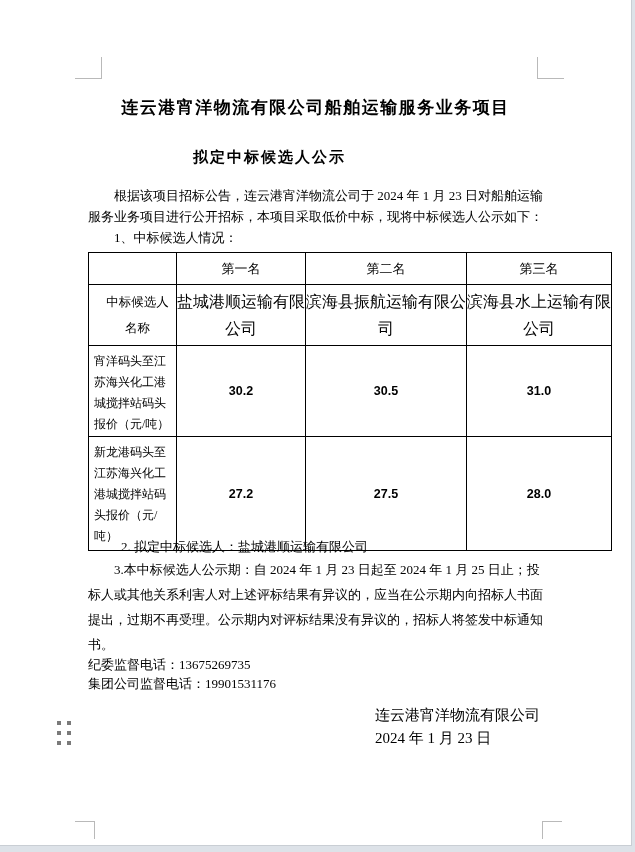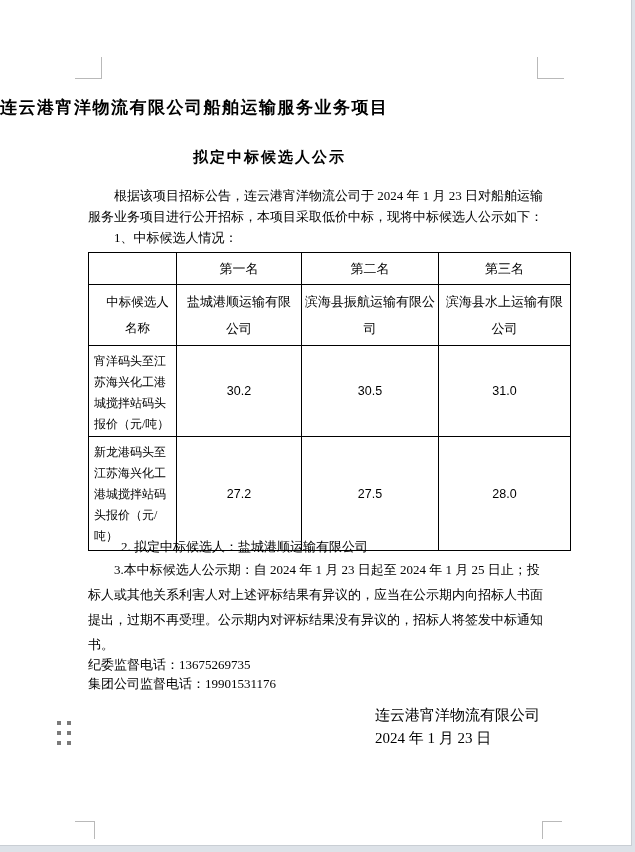--- a/index.html
+++ b/index.html
@@ -15,21 +15,21 @@
     border-right:1px solid #c9ced4;
     border-bottom:1px solid #c9ced4;
   }
   .crop{position:absolute;}
   .crop-tl{left:75px;top:57px;width:26px;height:21px;border-right:1px solid #b9b9b9;border-bottom:1px solid #b9b9b9;}
   .crop-tr{left:537px;top:57px;width:26px;height:21px;border-left:1px solid #b9b9b9;border-bottom:1px solid #b9b9b9;}
   .crop-bl{left:75px;top:821px;width:19px;height:17px;border-right:1px solid #b9b9b9;border-top:1px solid #b9b9b9;}
   .crop-br{left:542px;top:821px;width:19px;height:17px;border-left:1px solid #b9b9b9;border-top:1px solid #b9b9b9;}
 
   .doc-title{
-    position:absolute;top:96px;left:0;width:631px;
+    position:absolute;top:96px;left:0;width:631px;text-align:center;
     font-size:17px;font-weight:bold;letter-spacing:1.5px;
   }
   .doc-subtitle{
     position:absolute;top:148px;left:0;width:539px;text-align:center;
     font-size:15px;font-weight:bold;letter-spacing:2px;
   }
   .para{position:absolute;white-space:pre;font-size:13px;}
   .para-intro{left:88px;top:185px;line-height:21px;}
   .para-candidate{left:95px;top:537px;line-height:20px;}
   .para-notice{left:88px;top:557px;line-height:25px;}
@@ -46,27 +46,27 @@
     border-collapse:collapse;table-layout:fixed;
   }
   .bid-table td{
     border:1px solid #000;
     text-align:center;vertical-align:middle;
     padding:0;font-size:13px;white-space:pre;
     overflow:hidden;
   }
   .bid-table .rank-cell{font-size:13px;}
   .bid-table .rowhead-cell{line-height:26px;font-size:12.5px;padding-left:10px;}
-  .bid-table .name-cell{line-height:27px;font-size:13px;}
+  .bid-table .name-cell{line-height:27px;font-size:16px;}
   .bid-table .label-cell{
     text-align:left;vertical-align:top;
     padding:5px 2px 0 5px;font-size:12px;line-height:21px;
   }
   .bid-table .num-cell{
-    font-family:"Liberation Sans", sans-serif;font-size:12.5px;
+    font-family:"Liberation Sans", sans-serif;font-size:12.5px;font-weight:bold;
   }
   tr.r1 td{height:31px;}
   tr.r2 td{height:60px;}
   tr.r3 td{height:85px;}
   tr.r4 td{height:108px;}
 
   .drag-handle{
     position:absolute;left:57px;top:721px;
     display:grid;grid-template-columns:repeat(2,4px);grid-template-rows:repeat(3,4px);
     gap:6px 6px;

